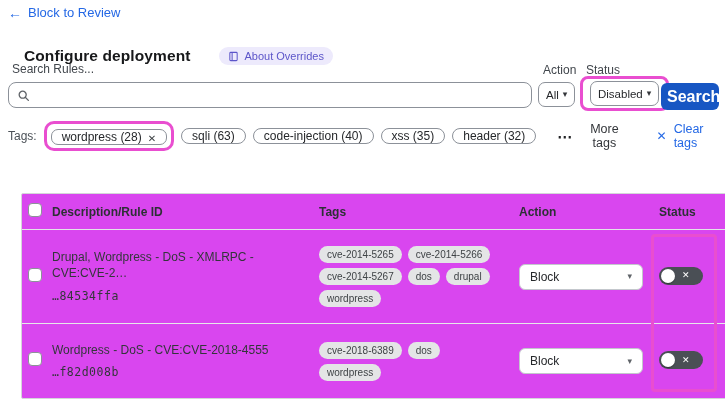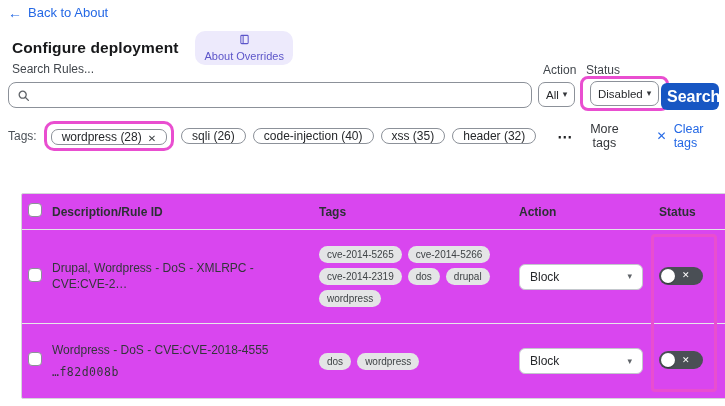--- a/index.html
+++ b/index.html
@@ -6,23 +6,23 @@
   .page{position:relative;width:725px;height:406px;background:#fff;overflow:hidden;
         font-family:"Liberation Sans",sans-serif;color:#202124;}
 
   
   .back-link{position:absolute;left:8px;top:5px;display:flex;align-items:center;gap:6px;
              font-size:13px;color:var(--link-blue,#2468e5);text-decoration:none;cursor:pointer;}
   .back-arrow{font-size:14px;line-height:1;}
 
   
   .header-row{position:absolute;left:8px;top:31px;display:flex;align-items:center;gap:13px;}
-  .page-title{margin:4px;font-size:15.5px;font-weight:700;color:#17181a;letter-spacing:.1px;}
+  .page-title{margin:16px;font-size:15.5px;font-weight:700;color:#17181a;letter-spacing:.1px;}
   .about-badge{display:flex;align-items:center;gap:5px;background:var(--badge-bg,#edeafc);
-               color:var(--badge-text,#5c55c9);font-size:11px;padding:3px 9px;border-radius:10px;cursor:pointer;flex-direction:column;}
+               color:var(--badge-text,#5c55c9);font-size:11px;padding:3px 9px;border-radius:10px;cursor:pointer;}
 
   
   .search-label,.filter-label{position:absolute;font-size:12px;color:#41464c;}
   .search-label{left:12px;top:62px;}
   .search-box{position:absolute;left:8px;top:82px;width:524px;height:26px;box-sizing:border-box;
               border:1px solid #8c9199;border-radius:8px;background:#fff;display:flex;align-items:center;
               padding:0 8px;gap:6px;}
   .search-box input{border:none;outline:none;flex:1;font-size:12px;font-family:inherit;background:transparent;}
   .filter-label.action{left:543px;top:63px;}
   .filter-label.status{left:586px;top:63px;}
@@ -84,21 +84,21 @@
   .status-col-hl{position:absolute;left:629px;top:40px;width:60px;height:152px;
                  border:3px solid var(--hl,#e94ed0);border-radius:4px;pointer-events:none;z-index:5;}
 </style>
 </head>
 <body>
 
 <div class="page">
 
   <a class="back-link">
     <span class="back-arrow">←</span>
-    <span>Back to About</span>
+    <span>Block to Review</span>
   </a>
 
   <div class="header-row">
     <h1 class="page-title">Configure deployment</h1>
     <span class="about-badge">
       <svg width="11" height="11" viewBox="0 0 24 24" fill="none" stroke="#5c55c9" stroke-width="2.2" stroke-linejoin="round">
         <rect x="4" y="3" width="16" height="18" rx="2"></rect>
           <line x1="9" y1="3" x2="9" y2="21"></line>
       </svg>
       <span>About Overrides</span>
@@ -131,21 +131,21 @@
   <button class="search-btn">Search</button>
 
   <div class="tags-row">
     <span class="tags-label">Tags:</span>
     <span class="sel-tag-hl">
       <button class="tag-pill">
         <span>wordpress (28)</span>
         <span class="pill-x">✕</span>
       </button>
     </span>
-    <span style="display:contents"><button class="tag-pill">sqli (26)</button><button class="tag-pill">code-injection (40)</button><button class="tag-pill">xss (35)</button><button class="tag-pill">header (32)</button></span>
+    <span style="display:contents"><button class="tag-pill">sqli (63)</button><button class="tag-pill">code-injection (40)</button><button class="tag-pill">xss (35)</button><button class="tag-pill">header (32)</button></span>
     <button class="more-tags">
       <span class="dots">⋯</span>
       <span>More tags</span>
     </button>
     <a class="clear-tags">
       <span class="clear-x">✕</span>
       <span class="lbl">Clear tags</span>
     </a>
   </div>
 
@@ -155,25 +155,26 @@
       <div class="col-check"><span class="checkbox"></span></div>
       <div class="col-desc">Description/Rule ID</div>
       <div class="col-tags">Tags</div>
       <div class="col-action">Action</div>
       <div class="col-status">Status</div>
     </div>
     <div style="display:contents"><div class="trow">
           <div class="col-check"><span class="checkbox"></span></div>
           <div class="col-desc">
             <div class="desc-title">Drupal, Wordpress - DoS - XMLRPC - CVE:CVE-2…</div>
+            <div class="desc-id">…84534ffa</div>
           </div>
           <div class="col-tags">
             <span class="row-tag">cve-2014-5265</span>
             <span class="row-tag">cve-2014-5266</span>
-            <span class="row-tag">cve-2014-2319</span>
+            <span class="row-tag">cve-2014-5267</span>
             <span class="row-tag">dos</span>
             <span class="row-tag">drupal</span>
             <span class="row-tag">wordpress</span>
           </div>
           <div class="col-action">
             <div class="select-md">
               <span class="sel-val">Block</span>
               <span class="caret">▾</span>
             </div>
           </div>
@@ -181,20 +182,21 @@
               <span class="knob"></span>
               <span class="toggle-x">✕</span>
             </span></div>
         </div><div class="trow">
           <div class="col-check"><span class="checkbox"></span></div>
           <div class="col-desc">
             <div class="desc-title">Wordpress - DoS - CVE:CVE-2018-4555</div>
             <div class="desc-id">…f82d008b</div>
           </div>
           <div class="col-tags">
+            <span class="row-tag">cve-2018-6389</span>
             <span class="row-tag">dos</span>
             <span class="row-tag">wordpress</span>
           </div>
           <div class="col-action">
             <div class="select-md">
               <span class="sel-val">Block</span>
               <span class="caret">▾</span>
             </div>
           </div>
           <div class="col-status"><span class="toggle">

